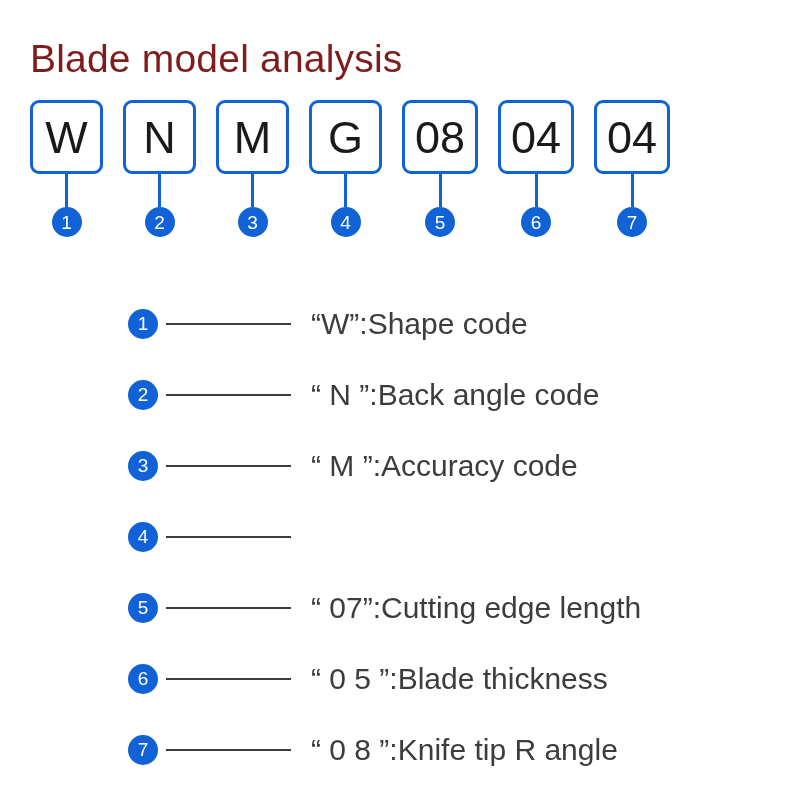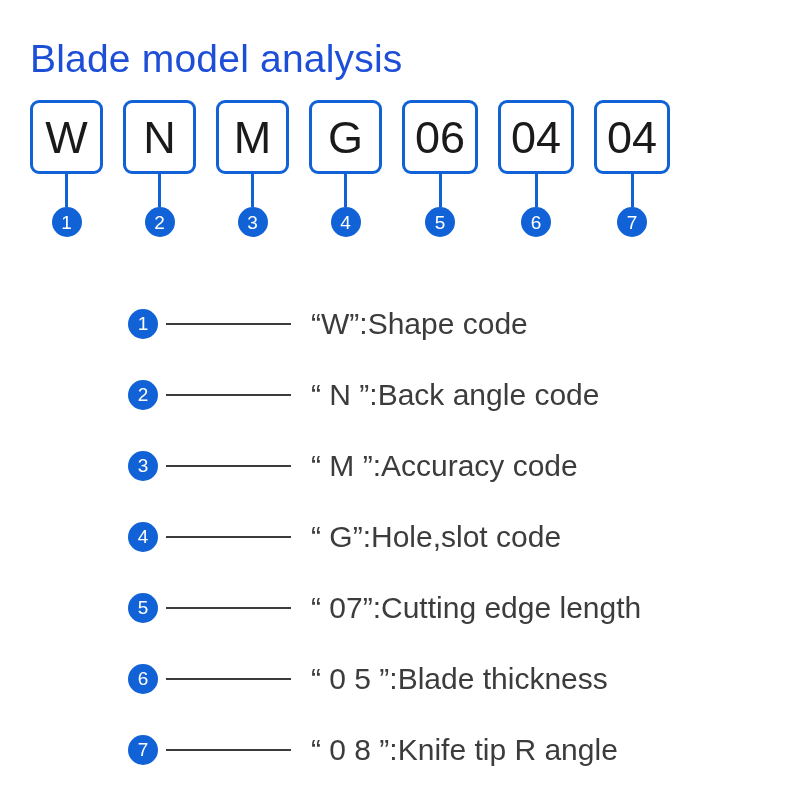--- a/index.html
+++ b/index.html
@@ -16,21 +16,21 @@
     -webkit-font-smoothing: antialiased;
   }
 
   
   .page-title {
     position: absolute;
     left: 30px;
     top: 36px;
     font-size: 39px;
     line-height: 46px;
-    color: #1d4ed8;
+    color: #7f1d1d;
     font-weight: 400;
     letter-spacing: 0.2px;
     white-space: nowrap;
   }
 
   
   .code-row {
     position: absolute;
     left: 30px;
     top: 100px;
@@ -152,21 +152,21 @@
     <div class="num-circle">3</div>
   </div>
 
   <div class="code-cell">
     <div class="code-box w-letter">G</div>
     <div class="stem"></div>
     <div class="num-circle">4</div>
   </div>
 
   <div class="code-cell">
-    <div class="code-box w-number">06</div>
+    <div class="code-box w-number">08</div>
     <div class="stem"></div>
     <div class="num-circle">5</div>
   </div>
 
   <div class="code-cell">
     <div class="code-box w-number">04</div>
     <div class="stem"></div>
     <div class="num-circle">6</div>
   </div>
 
@@ -194,21 +194,20 @@
 
   <div class="legend-row">
     <div class="legend-circle">3</div>
     <div class="legend-line"></div>
     <div class="legend-text">“ M ”:Accuracy code</div>
   </div>
 
   <div class="legend-row">
     <div class="legend-circle">4</div>
     <div class="legend-line"></div>
-    <div class="legend-text">“ G”:Hole,slot code</div>
   </div>
 
   <div class="legend-row">
     <div class="legend-circle">5</div>
     <div class="legend-line"></div>
     <div class="legend-text">“ 07”:Cutting edge length</div>
   </div>
 
   <div class="legend-row">
     <div class="legend-circle">6</div>

